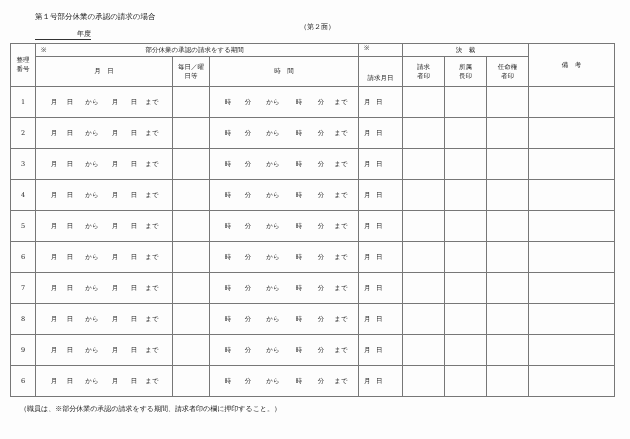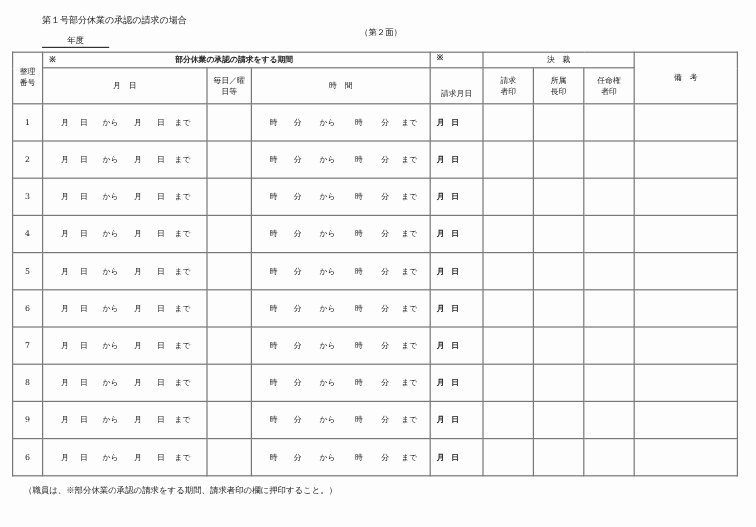--- a/index.html
+++ b/index.html
@@ -1,29 +1,29 @@
 <!DOCTYPE html>
 <html><head>
   <meta charset="utf-8">
   <style>
     html, body { margin:0; padding:0; background:#fdfdfd; }
     body { width:630px; height:439px; position:relative; overflow:hidden;
       font-family: "DejaVu Serif", "Liberation Serif", serif; color:#222; font-size:7px; }
     .abs { position:absolute; white-space:nowrap; }
     .title { left:35px; top:12px; font-size:7.5px; }
     .page { left:300px; top:22px; font-size:7px; }
-    .year { left:35px; top:30px; width:56px; text-align:center; border-bottom:1px solid #333; font-size:7px; padding-bottom:0px; line-height:9px; }
+    .year { left:35px; top:30px; width:56px; text-align:right; border-bottom:1px solid #333; font-size:7px; padding-bottom:0px; line-height:9px; }
     .note { left:20px; top:404px; font-size:7px; }
     table { position:absolute; left:10px; top:43px; border-collapse:collapse; table-layout:fixed; }
     td { border:1px solid #777; padding:0; text-align:center; vertical-align:middle; font-size:6.5px; line-height:9px; overflow:hidden; }
     .tbl-outer { border:1.5px solid #888; }
     tr.hdr1 td { height:12px; }
     tr.hdr2 td { height:26px; }
     tr.row td { height:30px; }
-    .left { text-align:left; padding-left:5px;font-weight:bold; }
+    .left { text-align:left; padding-left:5px; }
     .md span, .tm span { display:inline-block; text-align:center; }
   </style>
 </head>
 <body>
 
 <div class="abs title">第１号部分休業の承認の請求の場合</div>
 <div class="abs page">（第２面）</div>
 <div class="abs year">年度</div>
 
 <table class="tbl-outer">

